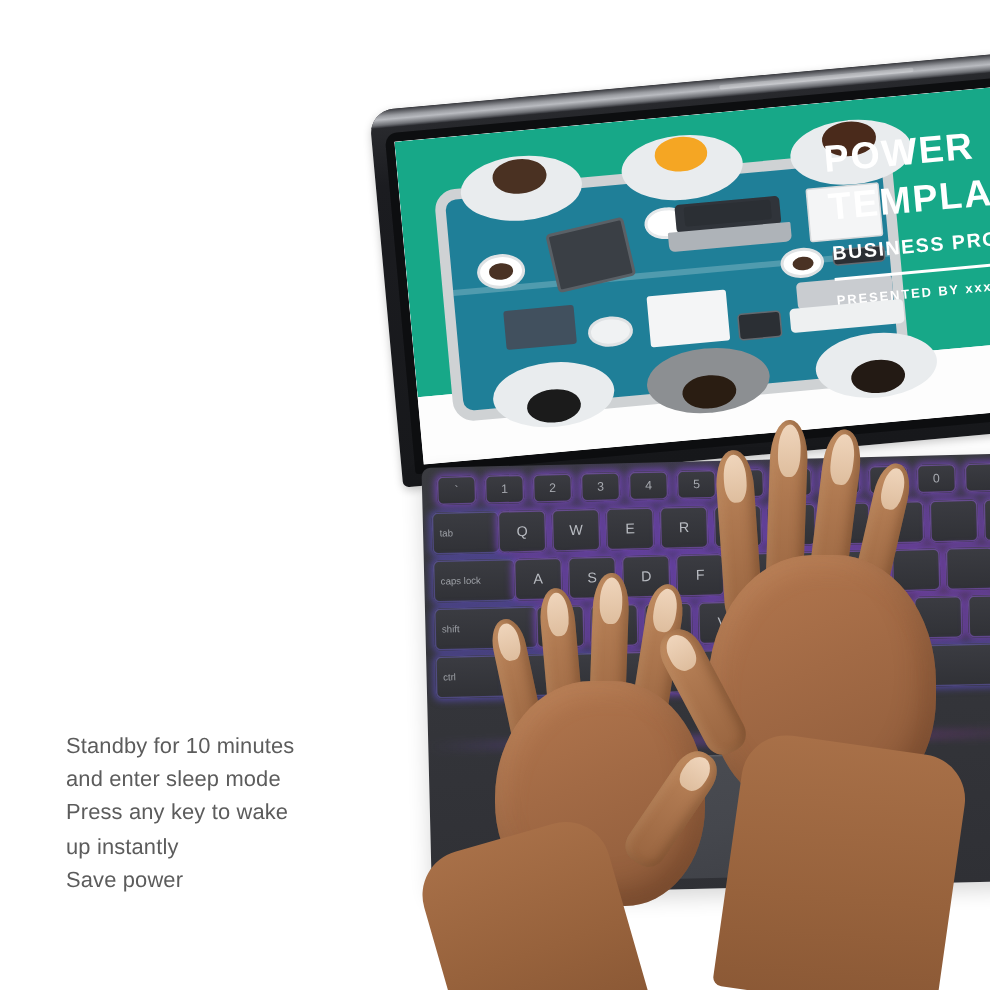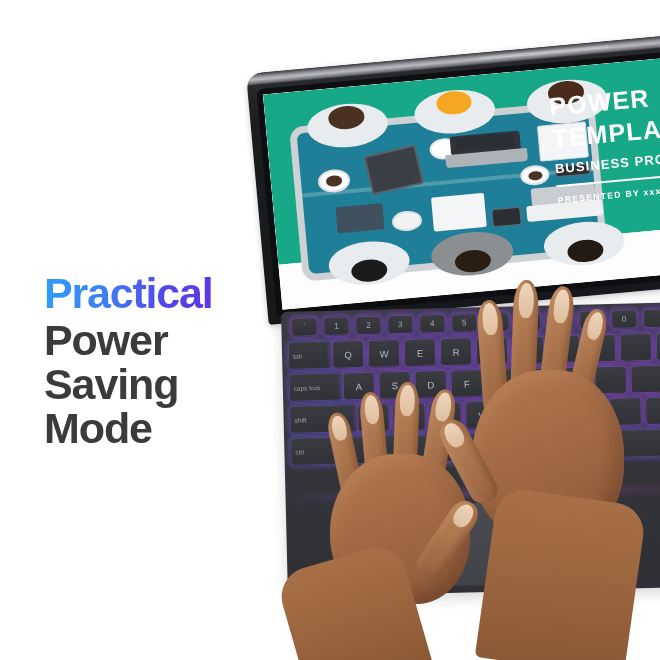--- a/index.html
+++ b/index.html
@@ -364,26 +364,25 @@
     position: absolute;
     background: linear-gradient(176deg, #a87048 0%, #97623c 60%, #8a5835 100%);
     border-radius: 30px 30px 6px 6px;
   }
 </style>
 </head>
 <body>
 
 <div id="slide">
 
-  <div class="text-block">
-    <div class="headline-accent">Practical</div>
-    <div class="headline-main">Power
-Saving
-Mode</div>
-  </div>
+  <div class="body-copy">Standby for 10 minutes
+and enter sleep mode
+Press any key to wake
+up instantly
+Save power</div>
 
   <div id="laptop">
 
     <div class="lid">
       <div class="lid-chrome">
         <div class="lid-cam"></div>
       </div>
       <div class="bezel">
         <div class="screen">
 

